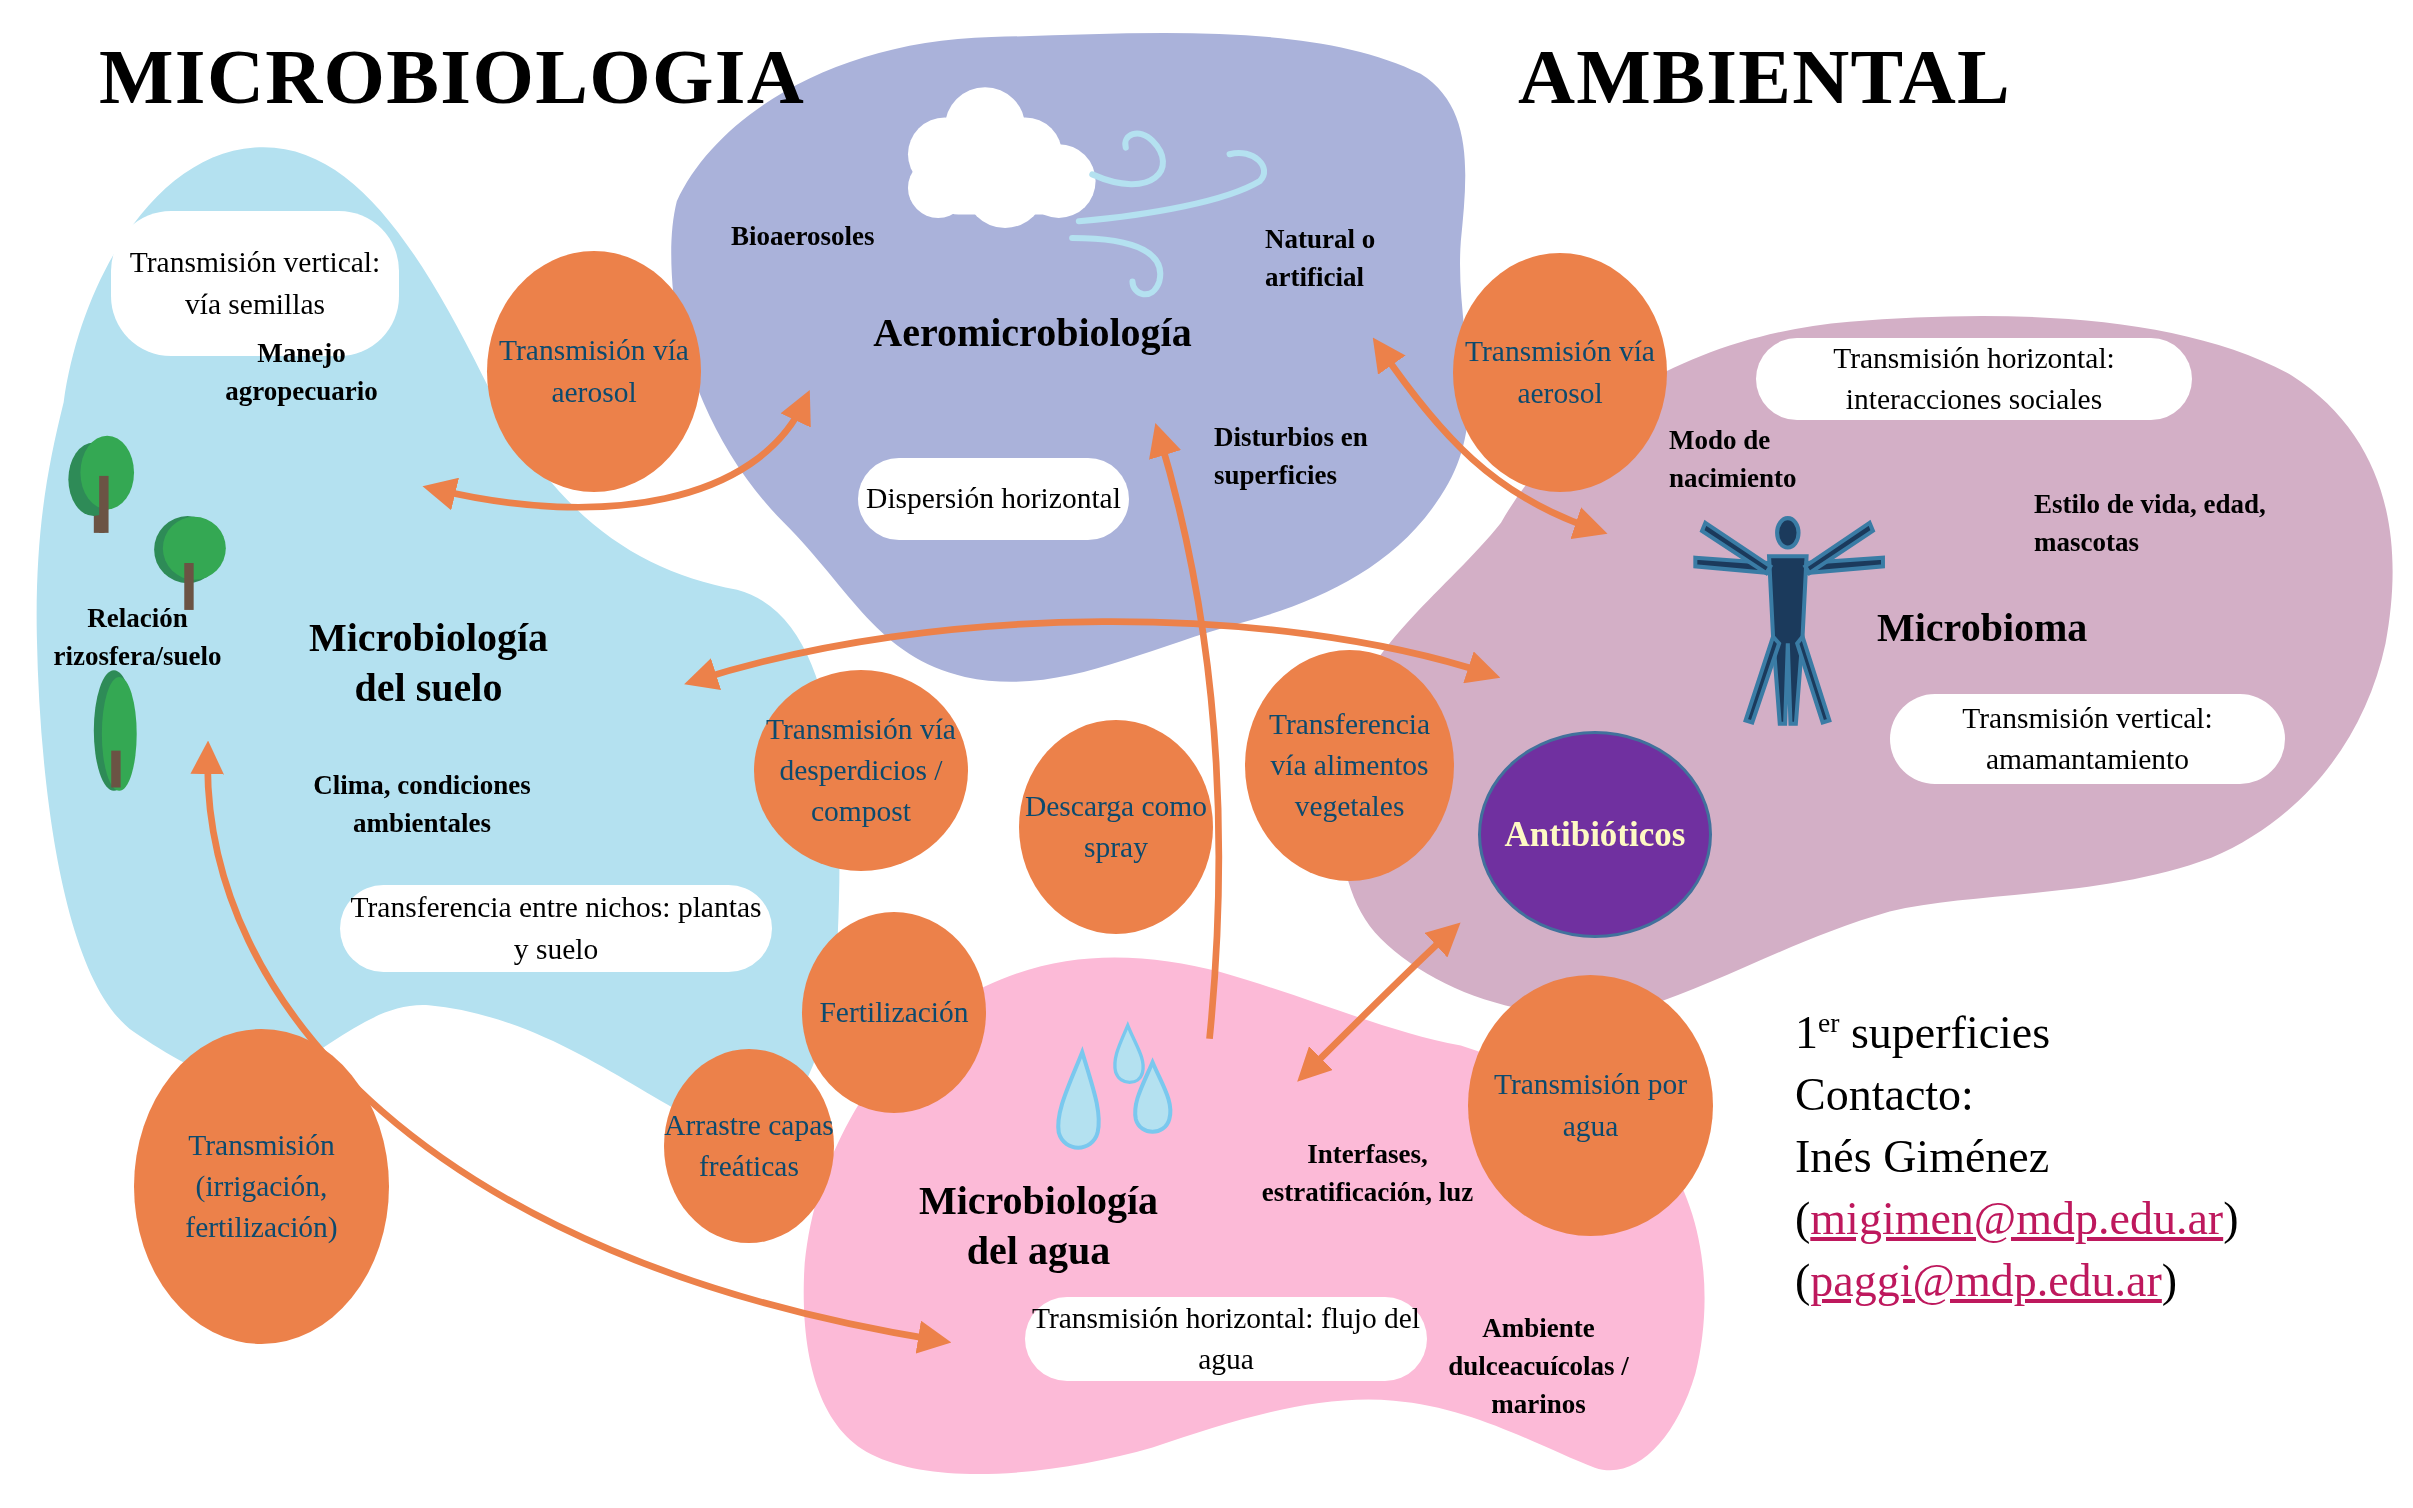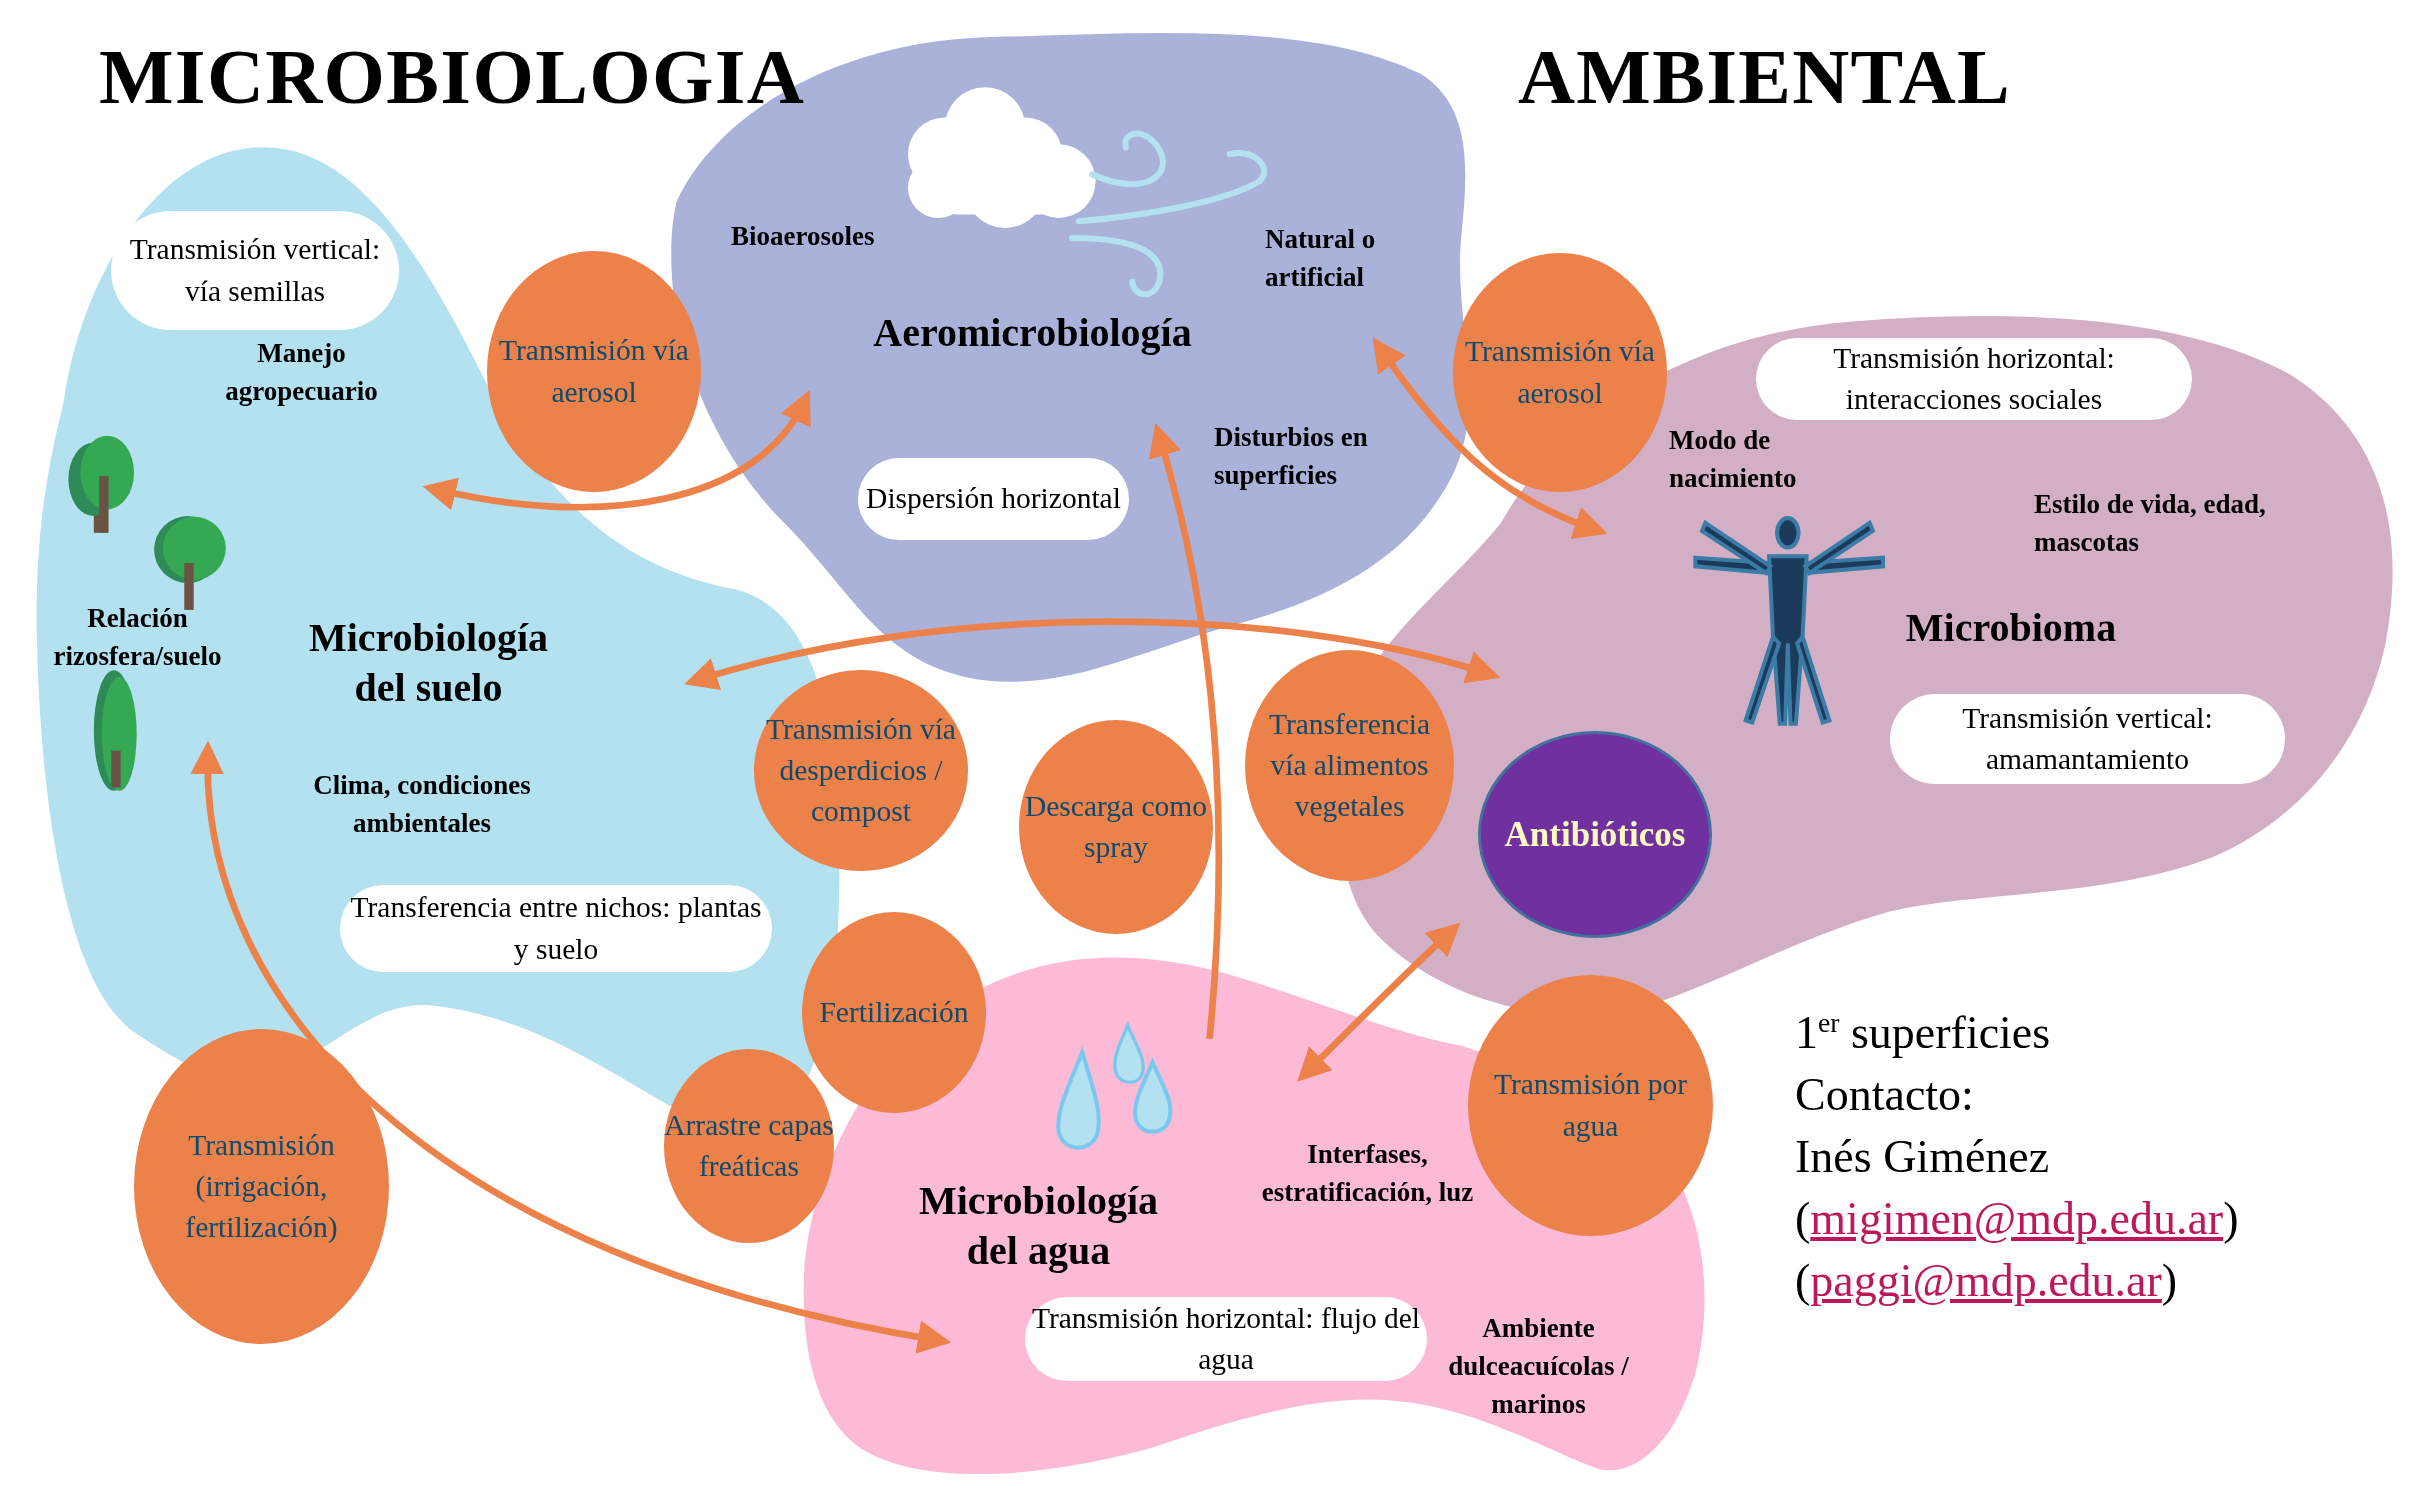--- a/index.html
+++ b/index.html
@@ -91,40 +91,40 @@
     <path marker-start="url(#ah)" marker-end="url(#ah)" d="M1040,1015 C1400,900 1900,900 2220,1005"></path>
     <path marker-end="url(#ah)" d="M1805,1550 C1830,1300 1830,980 1730,650"></path>
     <path marker-start="url(#ah)" marker-end="url(#ah)" d="M1950,1600 C2030,1520 2100,1450 2165,1390"></path>
     <path marker-start="url(#ah)" marker-end="url(#ah)" d="M310,1125 C300,1500 650,1880 1400,2000"></path>
   </g>
 </svg>
 
 <div class="abs title" style="left:99px;top:37px;">MICROBIOLOGIA</div>
 <div class="abs title" style="left:1518px;top:37px;">AMBIENTAL</div>
 
-<div class="abs pill" style="left:111px;top:211px;width:288px;height:119px;border-radius:60px;">Transmisión vertical: vía semillas</div>
+<div class="abs pill" style="left:111px;top:211px;width:288px;height:145px;border-radius:60px;">Transmisión vertical: vía semillas</div>
 <div class="abs bold-label" style="left:201px;top:335px;width:201px;text-align:center;">Manejo agropecuario</div>
 <div class="abs bold-label" style="left:27px;top:600px;width:221px;text-align:center;">Relación rizosfera/suelo</div>
 <div class="abs heading" style="left:281px;top:613px;width:295px;">
   <div>Microbiología</div>
   <div>del suelo</div>
 </div>
 <div class="abs bold-label" style="left:288px;top:767px;width:268px;text-align:center;">Clima, condiciones ambientales</div>
 <div class="abs pill" style="left:340px;top:885px;width:432px;height:87px;">Transferencia entre nichos: plantas y suelo</div>
 
 <div class="abs bold-label" style="left:731px;top:218px;">Bioaerosoles</div>
 <div class="abs bold-label" style="left:1265px;top:221px;width:154px;">Natural o artificial</div>
 <div class="abs heading" style="left:838px;top:308px;width:389px;">Aeromicrobiología</div>
 <div class="abs bold-label" style="left:1214px;top:419px;width:208px;">Disturbios en superficies</div>
 <div class="abs pill" style="left:858px;top:458px;width:271px;height:82px;">Dispersión horizontal</div>
 
 <div class="abs pill" style="left:1756px;top:338px;width:436px;height:82px;">Transmisión horizontal: interacciones sociales</div>
 <div class="abs bold-label" style="left:1669px;top:422px;width:161px;">Modo de nacimiento</div>
 <div class="abs bold-label" style="left:2034px;top:486px;width:281px;">Estilo de vida, edad, mascotas</div>
-<div class="abs heading" style="left:1877px;top:603px;width:268px;text-align:center;">Microbioma</div>
+<div class="abs heading" style="left:1877px;top:603px;width:268px;text-align:left;">Microbioma</div>
 <div class="abs pill" style="left:1890px;top:694px;width:395px;height:90px;">Transmisión vertical: amamantamiento</div>
 
 <div class="abs bold-label" style="left:1240px;top:1136px;width:255px;text-align:center;">Interfases, estratificación, luz</div>
 <div class="abs heading" style="left:898px;top:1176px;width:281px;">
   <div>Microbiología</div>
   <div>del agua</div>
 </div>
 <div class="abs pill" style="left:1025px;top:1297px;width:402px;height:84px;">Transmisión horizontal: flujo del agua</div>
 <div class="abs bold-label" style="left:1428px;top:1310px;width:221px;text-align:center;">Ambiente dulceacuícolas / marinos</div>
 

